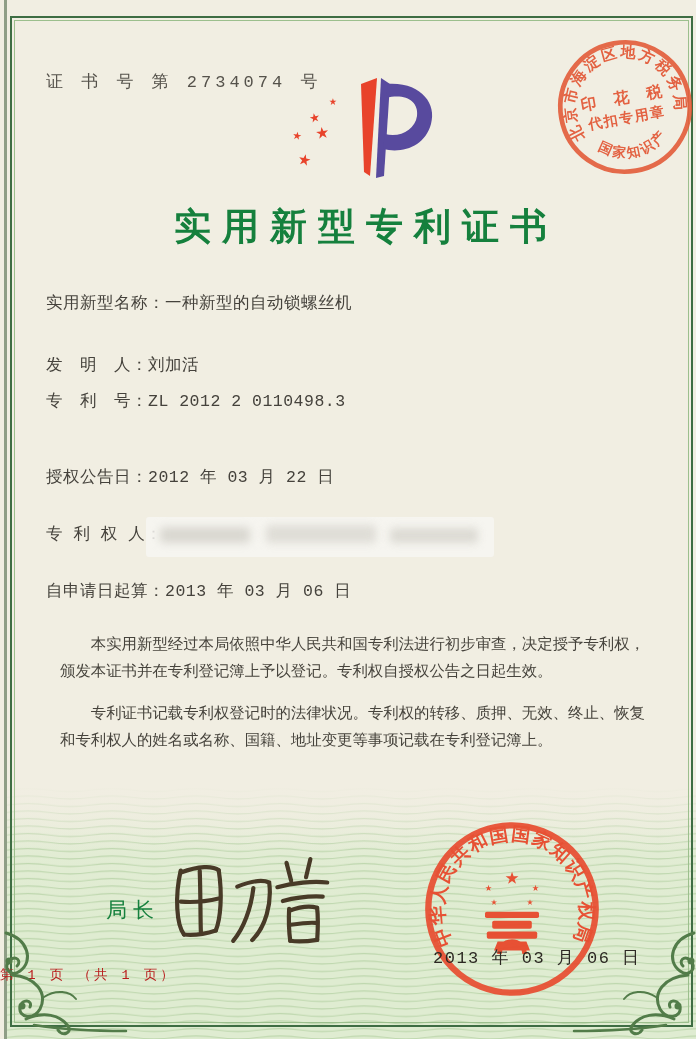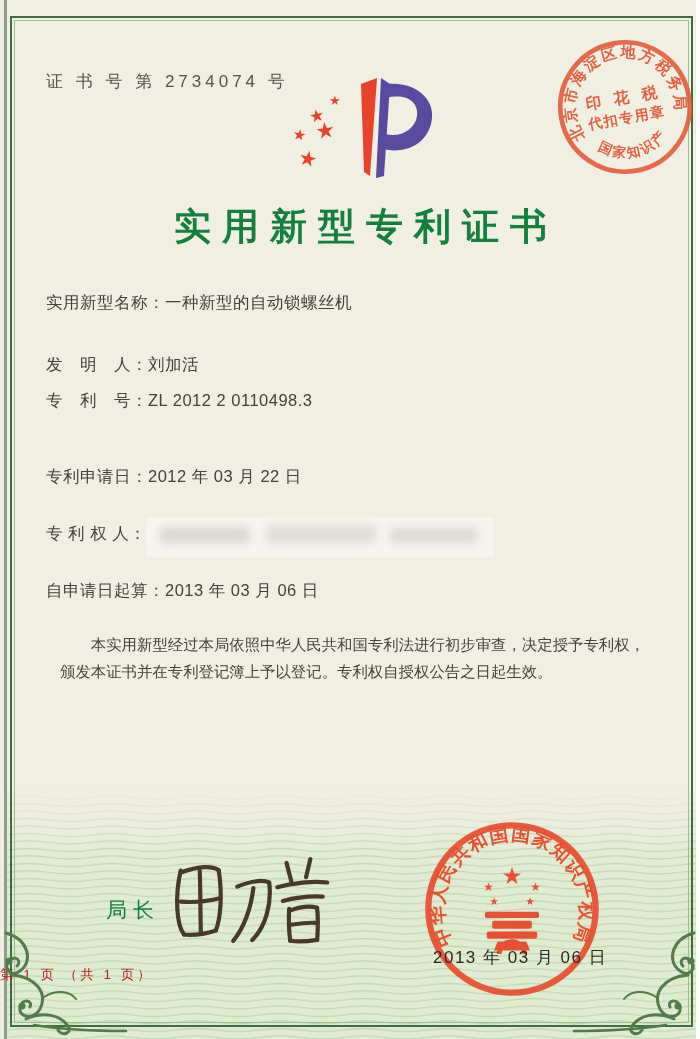--- a/index.html
+++ b/index.html
@@ -1,19 +1,19 @@
 <!DOCTYPE html>
 <html><head>
 <meta charset="utf-8">
 <style>
   html,body{margin:0;padding:0;background:#fff;}
   .page{
     position:relative;width:700px;height:1039px;overflow:hidden;
     background:#f1eee2;
-    font-family:Liberation Sans, sans-serif;
+    font-family:Liberation Mono, monospace;
     color:#403c36;
   }
   
   .scan-edge-left{position:absolute;left:4px;top:0;width:3px;height:100%;background:rgba(62,92,58,.55);}
   .scan-edge-right{position:absolute;right:0;top:0;width:4px;height:100%;background:#fdfdfb;}
   
   .frame{position:absolute;left:10px;top:16px;right:7px;bottom:12px;border:2px solid #3e6d43;z-index:1;pointer-events:none;}
   .frame-inner{position:absolute;left:2px;top:2px;right:2px;bottom:2px;border:1px solid #9cbf8d;}
   
   .guilloche{position:absolute;left:7px;right:4px;top:786px;height:253px;z-index:0;
@@ -110,36 +110,37 @@
   <div class="field" style="top:354px">
     <span>发　明　人：</span><span>刘加活</span>
   </div>
   <div class="field" style="top:292px">
     <span>实用新型名称：</span><span>一种新型的自动锁螺丝机</span>
   </div>
   <div class="field" style="top:390px">
     <span>专　利　号：</span><span>ZL 2012 2 0110498.3</span>
   </div>
   <div class="field" style="top:466px">
-    <span>专利申请日：</span><span>2012 年 03 月 22 日</span>
+    <span>授权公告日：</span><span>2012 年 03 月 22 日</span>
   </div>
   <div class="field" style="top:523px">
     <span>专 利 权 人：</span>
   </div>
   <div class="redacted">
     <i class="b1"></i>
       <i class="b2"></i>
       <i class="b3"></i>
   </div>
   <div class="field" style="top:580px">
     <span>自申请日起算：</span><span>2013 年 03 月 06 日</span>
   </div>
 
   <div class="paras">
     <p>本实用新型经过本局依照中华人民共和国专利法进行初步审查，决定授予专利权，颁发本证书并在专利登记簿上予以登记。专利权自授权公告之日起生效。</p>
+    <p>专利证书记载专利权登记时的法律状况。专利权的转移、质押、无效、终止、恢复和专利权人的姓名或名称、国籍、地址变更等事项记载在专利登记簿上。</p>
   </div>
 
   <div class="director-label">局长</div>
   <svg class="signature" viewBox="0 0 190 112" aria-label="田力普">
     <g fill="none" stroke="#483a27" stroke-width="4.2" stroke-linecap="round">
       <path d="M22,18 C15,44 16,72 23,82"></path>
       <path d="M22,20 C40,14 54,14 60,19"></path>
       <path d="M60,19 C63,44 60,68 55,79"></path>
       <path d="M23,82 C37,84 48,81 55,79"></path>
       <path d="M41,19 C41,44 40,64 40,80"></path>

